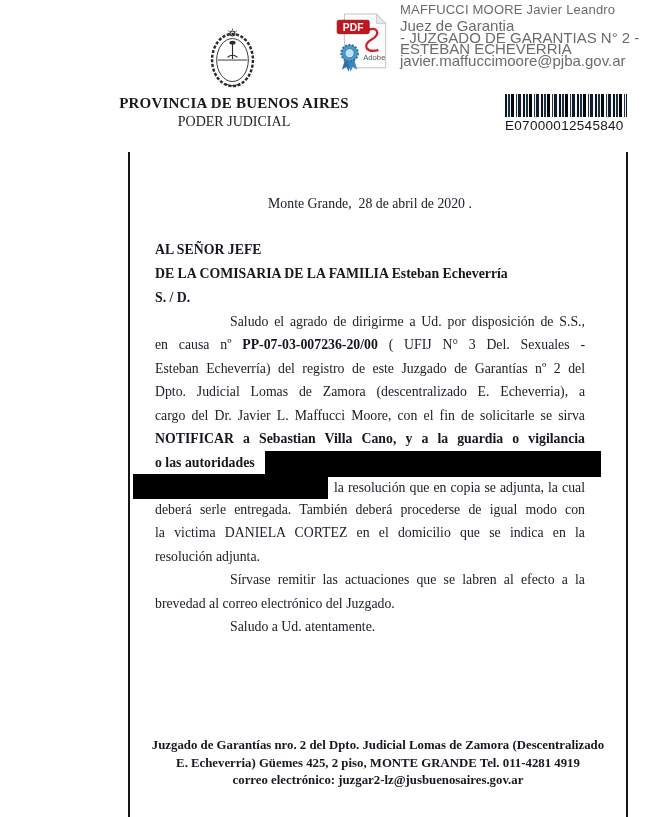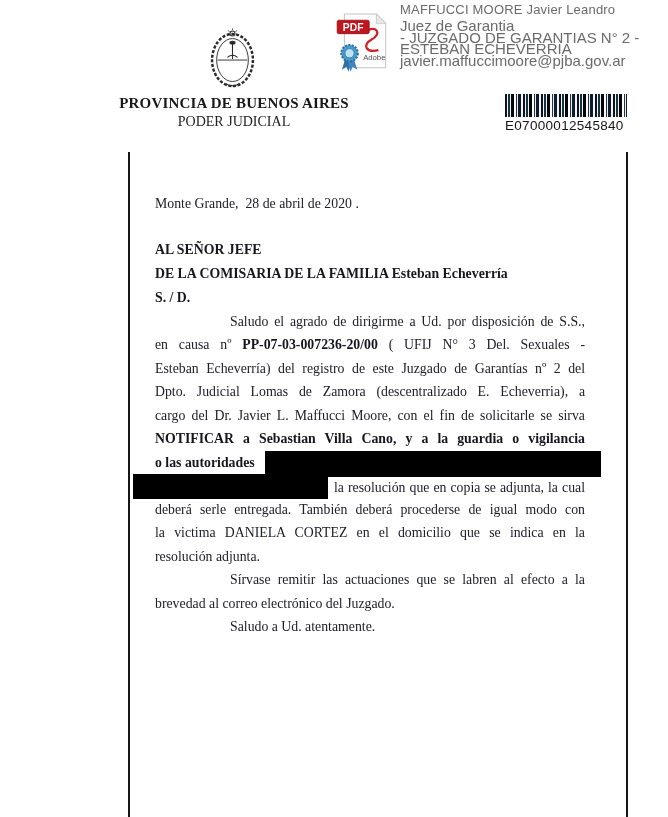--- a/index.html
+++ b/index.html
@@ -35,21 +35,21 @@
       #0c1220 0 2px,#f4f4f4 2px 3px,#14323e 3px 5px,#f4f4f4 5px 6px,
       #05050c 6px 9px,#fafafa 9px 11px,#223344 11px 12px,#eeeeee 12px 13px,
       #101c2e 13px 16px,#f4f4f4 16px 18px);
   }
   .barcode-num { font-family:"Liberation Sans", sans-serif; font-size:13.5px;
     color:#15151a; letter-spacing:0.3px; margin-top:1px; }
 
   
   .letter { position:absolute; left:155px; top:192px; width:430px;
     font-size:13.8px; line-height:23.5px; color:#20202a; }
-  .date { text-align:left; white-space:pre-wrap; }
+  .date { text-align:center; white-space:pre-wrap; }
   .recipient { margin-top:22px; font-weight:bold; color:#17171f; }
   .recipient div { line-height:24px; }
   .bodylines { margin-top:0; }
   .bline { text-align:justify; text-align-last:justify; line-height:23.5px; height:23.5px; }
   .bline.last { text-align-last:left; }
   .bline.ind  { text-indent:75px; }
   .bline.ffill { display:flex; align-items:center; gap:10px; height:23.5px; }
   .b { font-weight:bold; color:#15151d; }
   .redact { display:inline-block; background:#000; height:25px; vertical-align:-7px; }
   .ffill .redact.fill { flex:1; height:26px; margin-bottom:-4px; }
@@ -144,14 +144,19 @@
         <div class="bline"><span class="redact" style="width: 195px; margin-left: -22px; margin-right: 6px;"></span><span>la resolución que en copia se adjunta, la cual</span></div>
         <div class="bline"><span>deberá serle entregada. También deberá procederse de igual modo con</span></div>
         <div class="bline"><span>la victima DANIELA CORTEZ en el domicilio que se indica en la</span></div>
         <div class="bline last"><span>resolución adjunta.</span></div>
         <div class="bline ind"><span>Sírvase remitir las actuaciones que se labren al efecto a la</span></div>
         <div class="bline last"><span>brevedad al correo electrónico del Juzgado.</span></div>
         <div class="bline ind last"><span>Saludo a Ud. atentamente.</span></div>
       </div>
   </div>
 
+  <div class="footer">
+    <div>Juzgado de Garantías nro. 2 del Dpto. Judicial Lomas de Zamora (Descentralizado</div>
+    <div>E. Echeverria) Güemes 425, 2 piso, MONTE GRANDE Tel. 011-4281 4919</div>
+    <div>correo electrónico: juzgar2-lz@jusbuenosaires.gov.ar</div>
+  </div>
 
 </div>
 
 </body></html>

